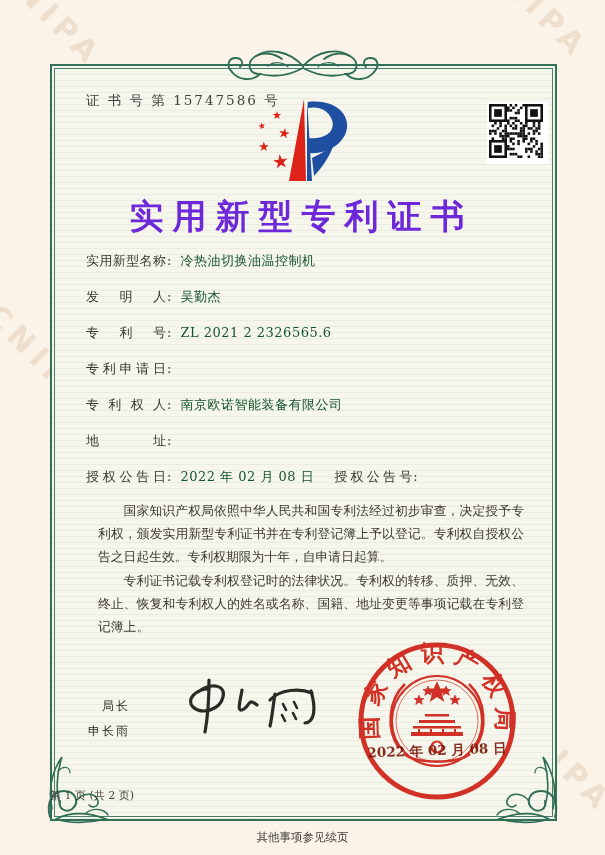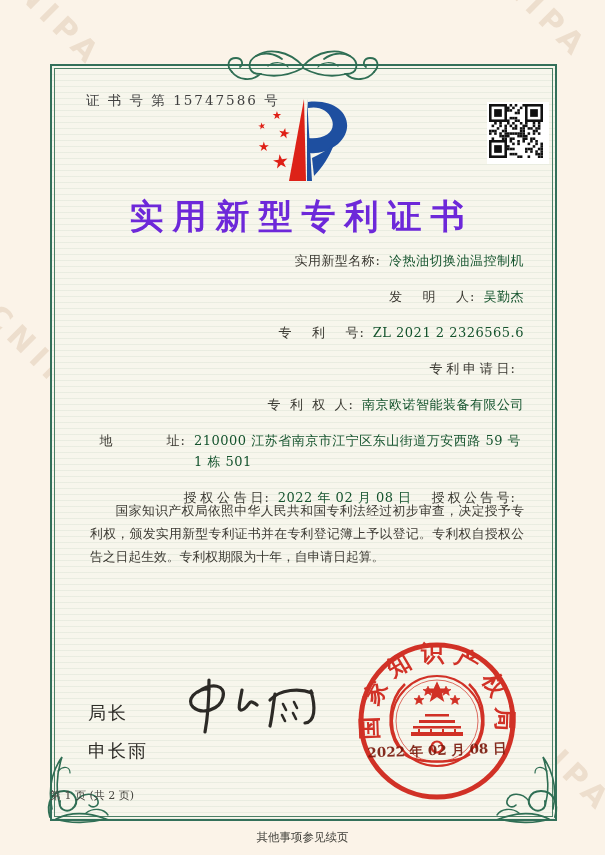--- a/index.html
+++ b/index.html
@@ -15,33 +15,33 @@
            #f7f6ec;}
   .frame-inner{position:absolute;inset:2px;border:1px solid #4b8066;pointer-events:none;}
   .content{position:absolute;z-index:3;}
   .cert-no{left:86px;top:92px;font-size:13.5px;letter-spacing:2px;color:#404040;}
   .logo{left:246px;top:96px;width:108px;height:90px;}
   .logo .star{position:absolute;color:#df1f16;font-family:"DejaVu Sans",sans-serif;line-height:1;}
   .qr{left:487px;top:102px;width:58px;height:58px;background:#fff;padding:2px;}
   .title{left:50px;top:184px;width:503px;text-align:center;font-size:34px;font-weight:bold;
          letter-spacing:9px;color:#6d28d9;margin-top:10px;}
   .fields{left:86px;top:250px;width:438px;font-size:13px;}
-  .frow{display:flex;margin-bottom:15px;line-height:21px;align-items:flex-start;justify-content:flex-end;}
+  .frow{display:flex;margin-bottom:15px;line-height:21px;align-items:flex-start;}
   .flabel{display:inline-block;width:80px;text-align:justify;text-align-last:justify;
           flex:none;color:#3a3831;}
   .fcolon{flex:none;margin:0 9px 0 1px;}
   .fvalue{letter-spacing:0.5px;color:#14532d;}
   .grant-pair{display:flex;}
   .grant-pair .pair2{margin-left:20px;display:flex;}
   .grant-pair .pair2 .flabel{width:78px;}
   .bodytext{left:86px;top:500px;width:438px;font-size:12.8px;line-height:1.78;
             text-align:justify;color:#3c3a33;}
-  .bodytext p{margin:0 0 2px 4px;text-indent:2em;}
-  .director{left:88px;top:695px;font-family:Liberation Serif, serif;
-            font-size:18px;line-height:2.1;color:#2e2d28;letter-spacing:2px;}
+  .bodytext p{margin:0 0 2px 12px;text-indent:2em;}
+  .director{left:88px;top:695px;font-family:Liberation Mono, monospace;
+            font-size:12px;line-height:2.1;color:#2e2d28;letter-spacing:2px;text-align:right;}
   .signature{left:178px;top:676px;width:150px;height:64px;}
   .seal{left:352px;top:636px;width:170px;height:170px;z-index:4;}
   .seal-date{position:absolute;left:0;top:106px;width:170px;text-align:center;
              font-size:13.5px;font-weight:bold;color:rgba(122,25,12,0.92);
              transform:rotate(-2deg);letter-spacing:0px;}
   .page-num{left:50px;top:788px;width:503px;font-size:11px;color:#45443e;z-index:5;}
   .foot-note{left:0;top:830px;width:605px;text-align:center;font-size:11.5px;color:#45443e;z-index:3;}
   .orn-top{left:50%;top:44px;transform:translateX(-50%);z-index:3;}
   .orn-bl{left:42px;top:731px;z-index:3;}
   .orn-br{left:478px;top:731px;transform:scaleX(-1);z-index:3;}
@@ -281,35 +281,35 @@
       <span class="fcolon">:</span>
   </div>
   <div class="frow">
     <span class="flabel">专利权人</span>
       <span class="fcolon">:</span>
     <span class="fvalue">南京欧诺智能装备有限公司</span>
   </div>
   <div class="frow">
     <span class="flabel">地址</span>
       <span class="fcolon">:</span>
-    <span class="fvalue" style="max-width:330px;">210000 江苏省南京市江宁区东山街道万安西路 59 号 1 栋 501</span>
   </div>
   <div class="frow grant-pair">
     <span class="flabel">授权公告日</span>
       <span class="fcolon">:</span>
     <span class="fvalue">2022 年 02 月 08 日</span>
     <span class="pair2">
       <span class="flabel">授权公告号</span>
         <span class="fcolon">:</span>
     </span>
   </div>
 </div>
 
 <div class="content bodytext">
   <p>国家知识产权局依照中华人民共和国专利法经过初步审查，决定授予专利权，颁发实用新型专利证书并在专利登记簿上予以登记。专利权自授权公告之日起生效。专利权期限为十年，自申请日起算。</p>
+  <p>专利证书记载专利权登记时的法律状况。专利权的转移、质押、无效、终止、恢复和专利权人的姓名或名称、国籍、地址变更等事项记载在专利登记簿上。</p>
 </div>
 
 <div class="content director">
   <div>局长</div>
   <div>申长雨</div>
 </div>
 
 <div class="content signature">
   <svg width="150" height="64" viewBox="0 0 150 64" fill="none" stroke="#2c2a26" stroke-width="3.2" stroke-linecap="round" stroke-linejoin="round">
     <path d="M20,16 C34,6 48,9 45,21 C42,34 24,39 15,31 C8,24 17,13 31,13"></path>

